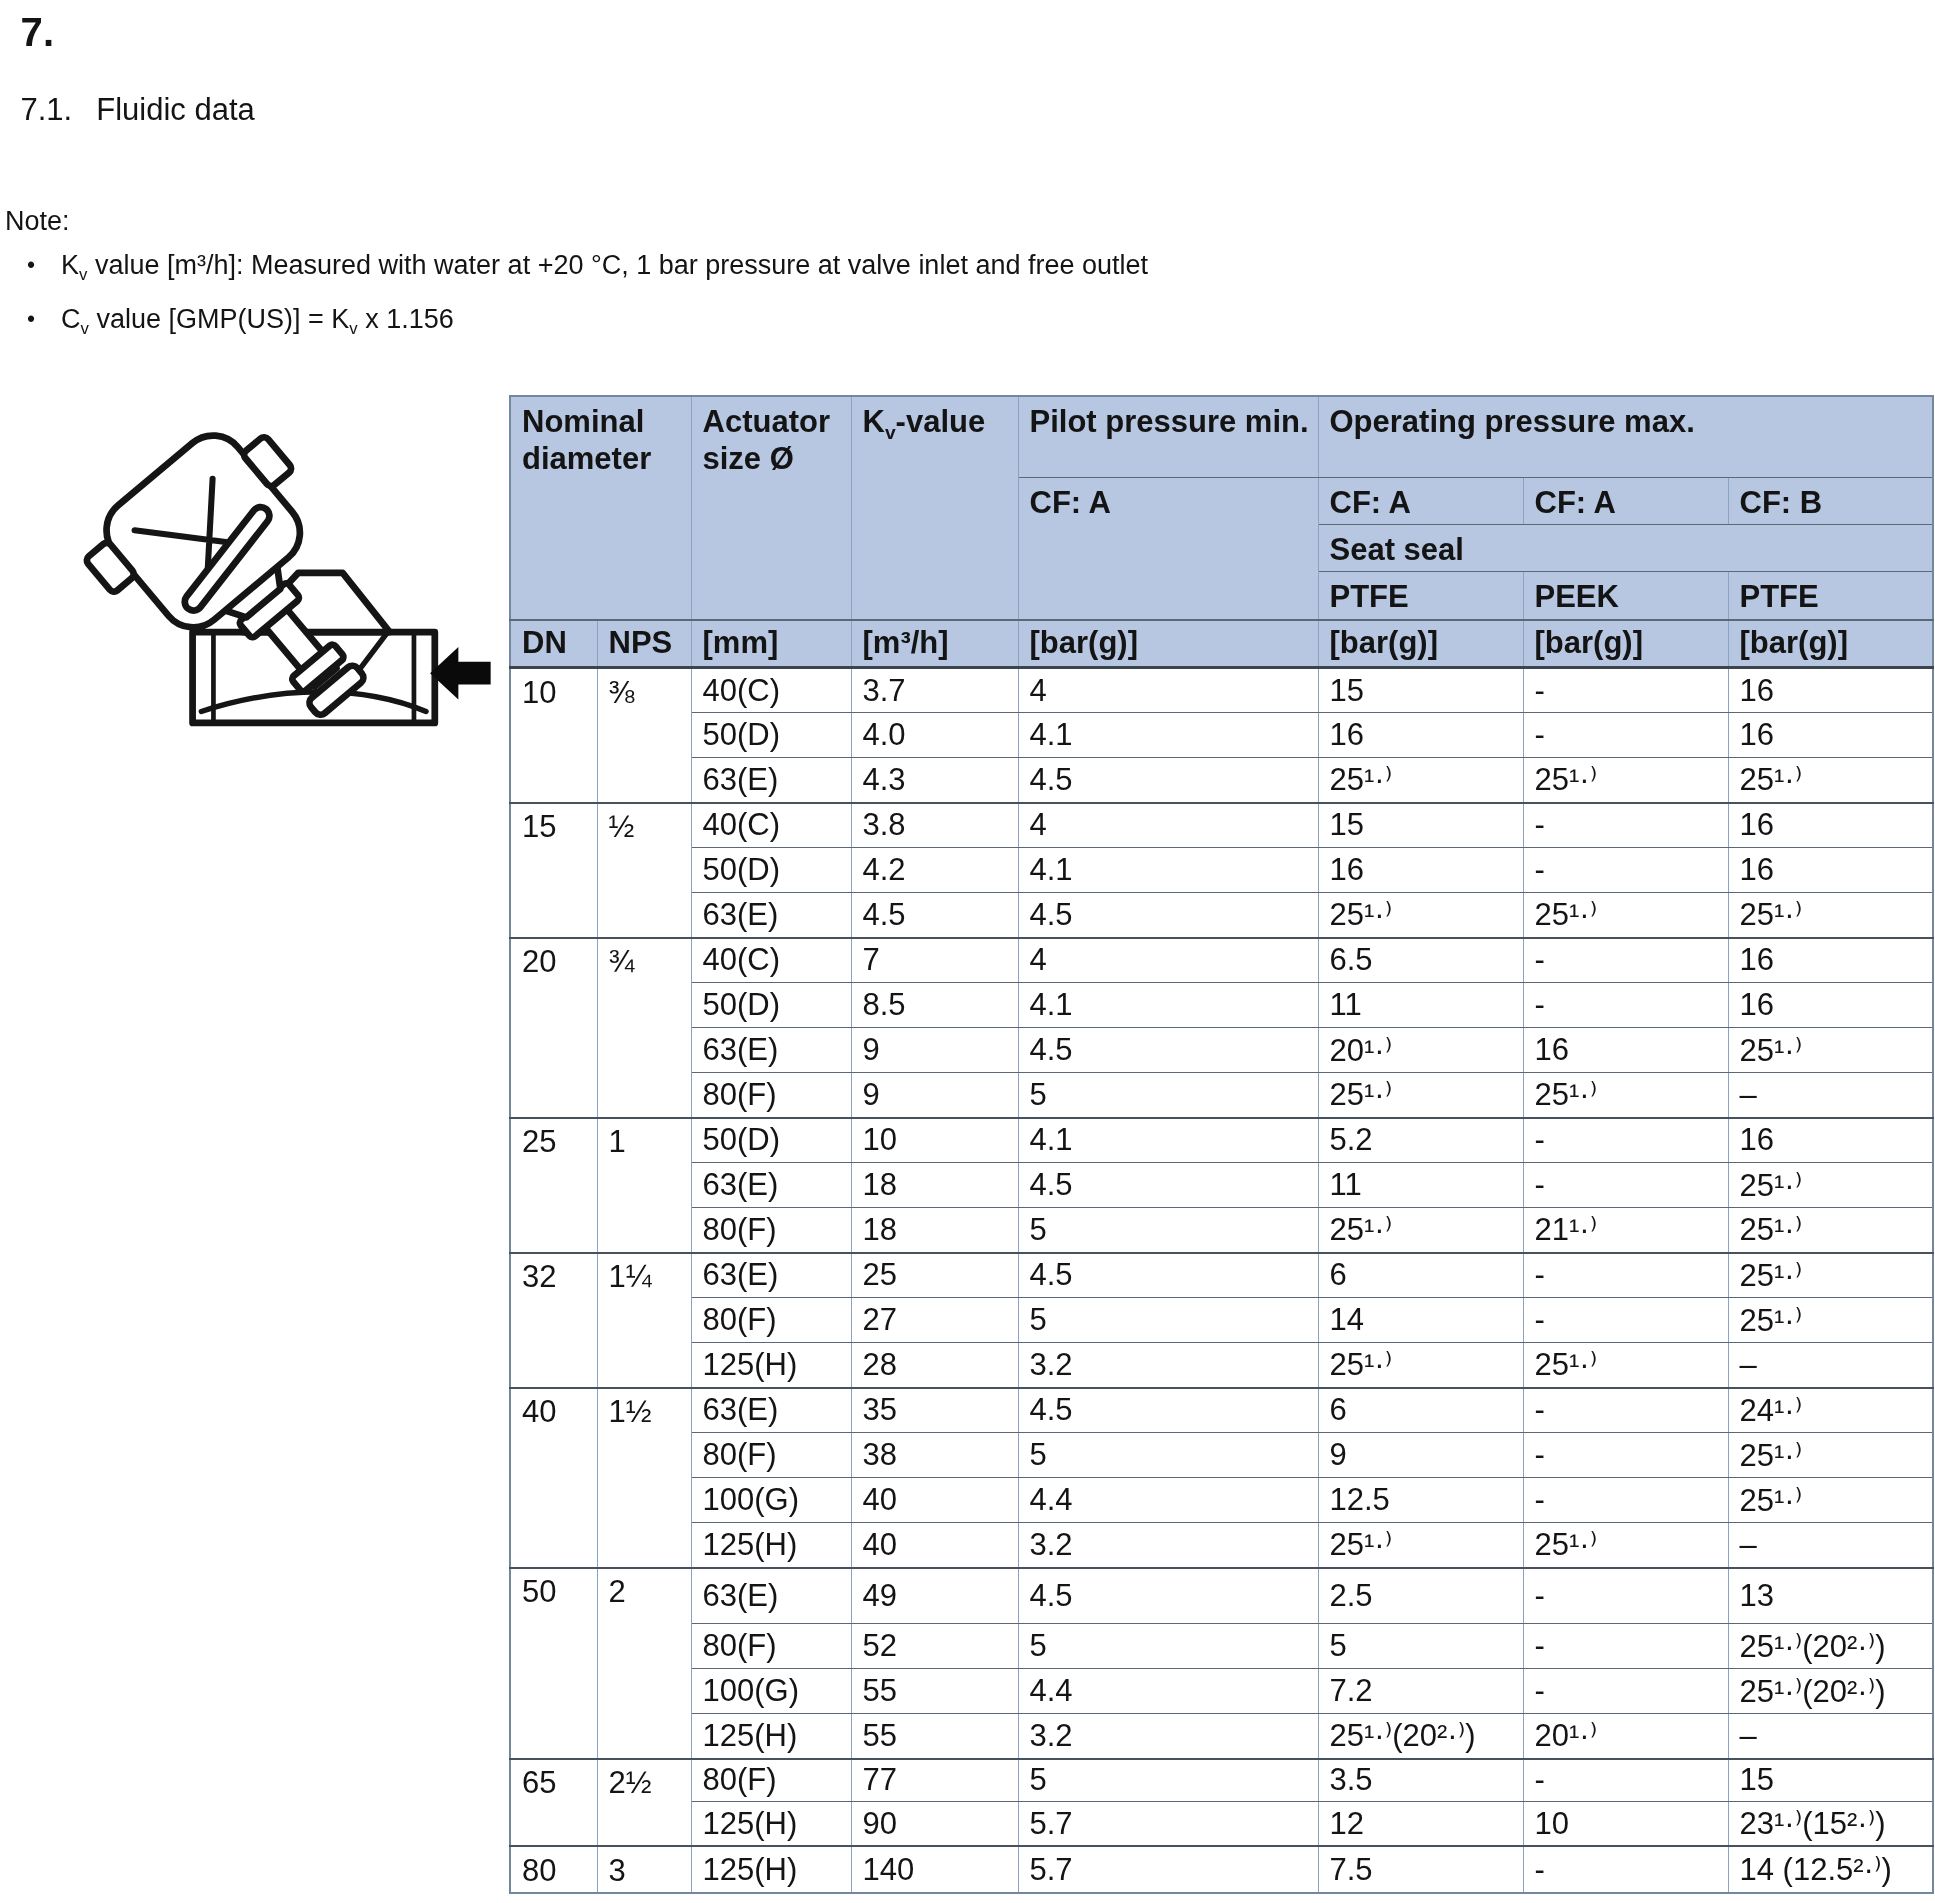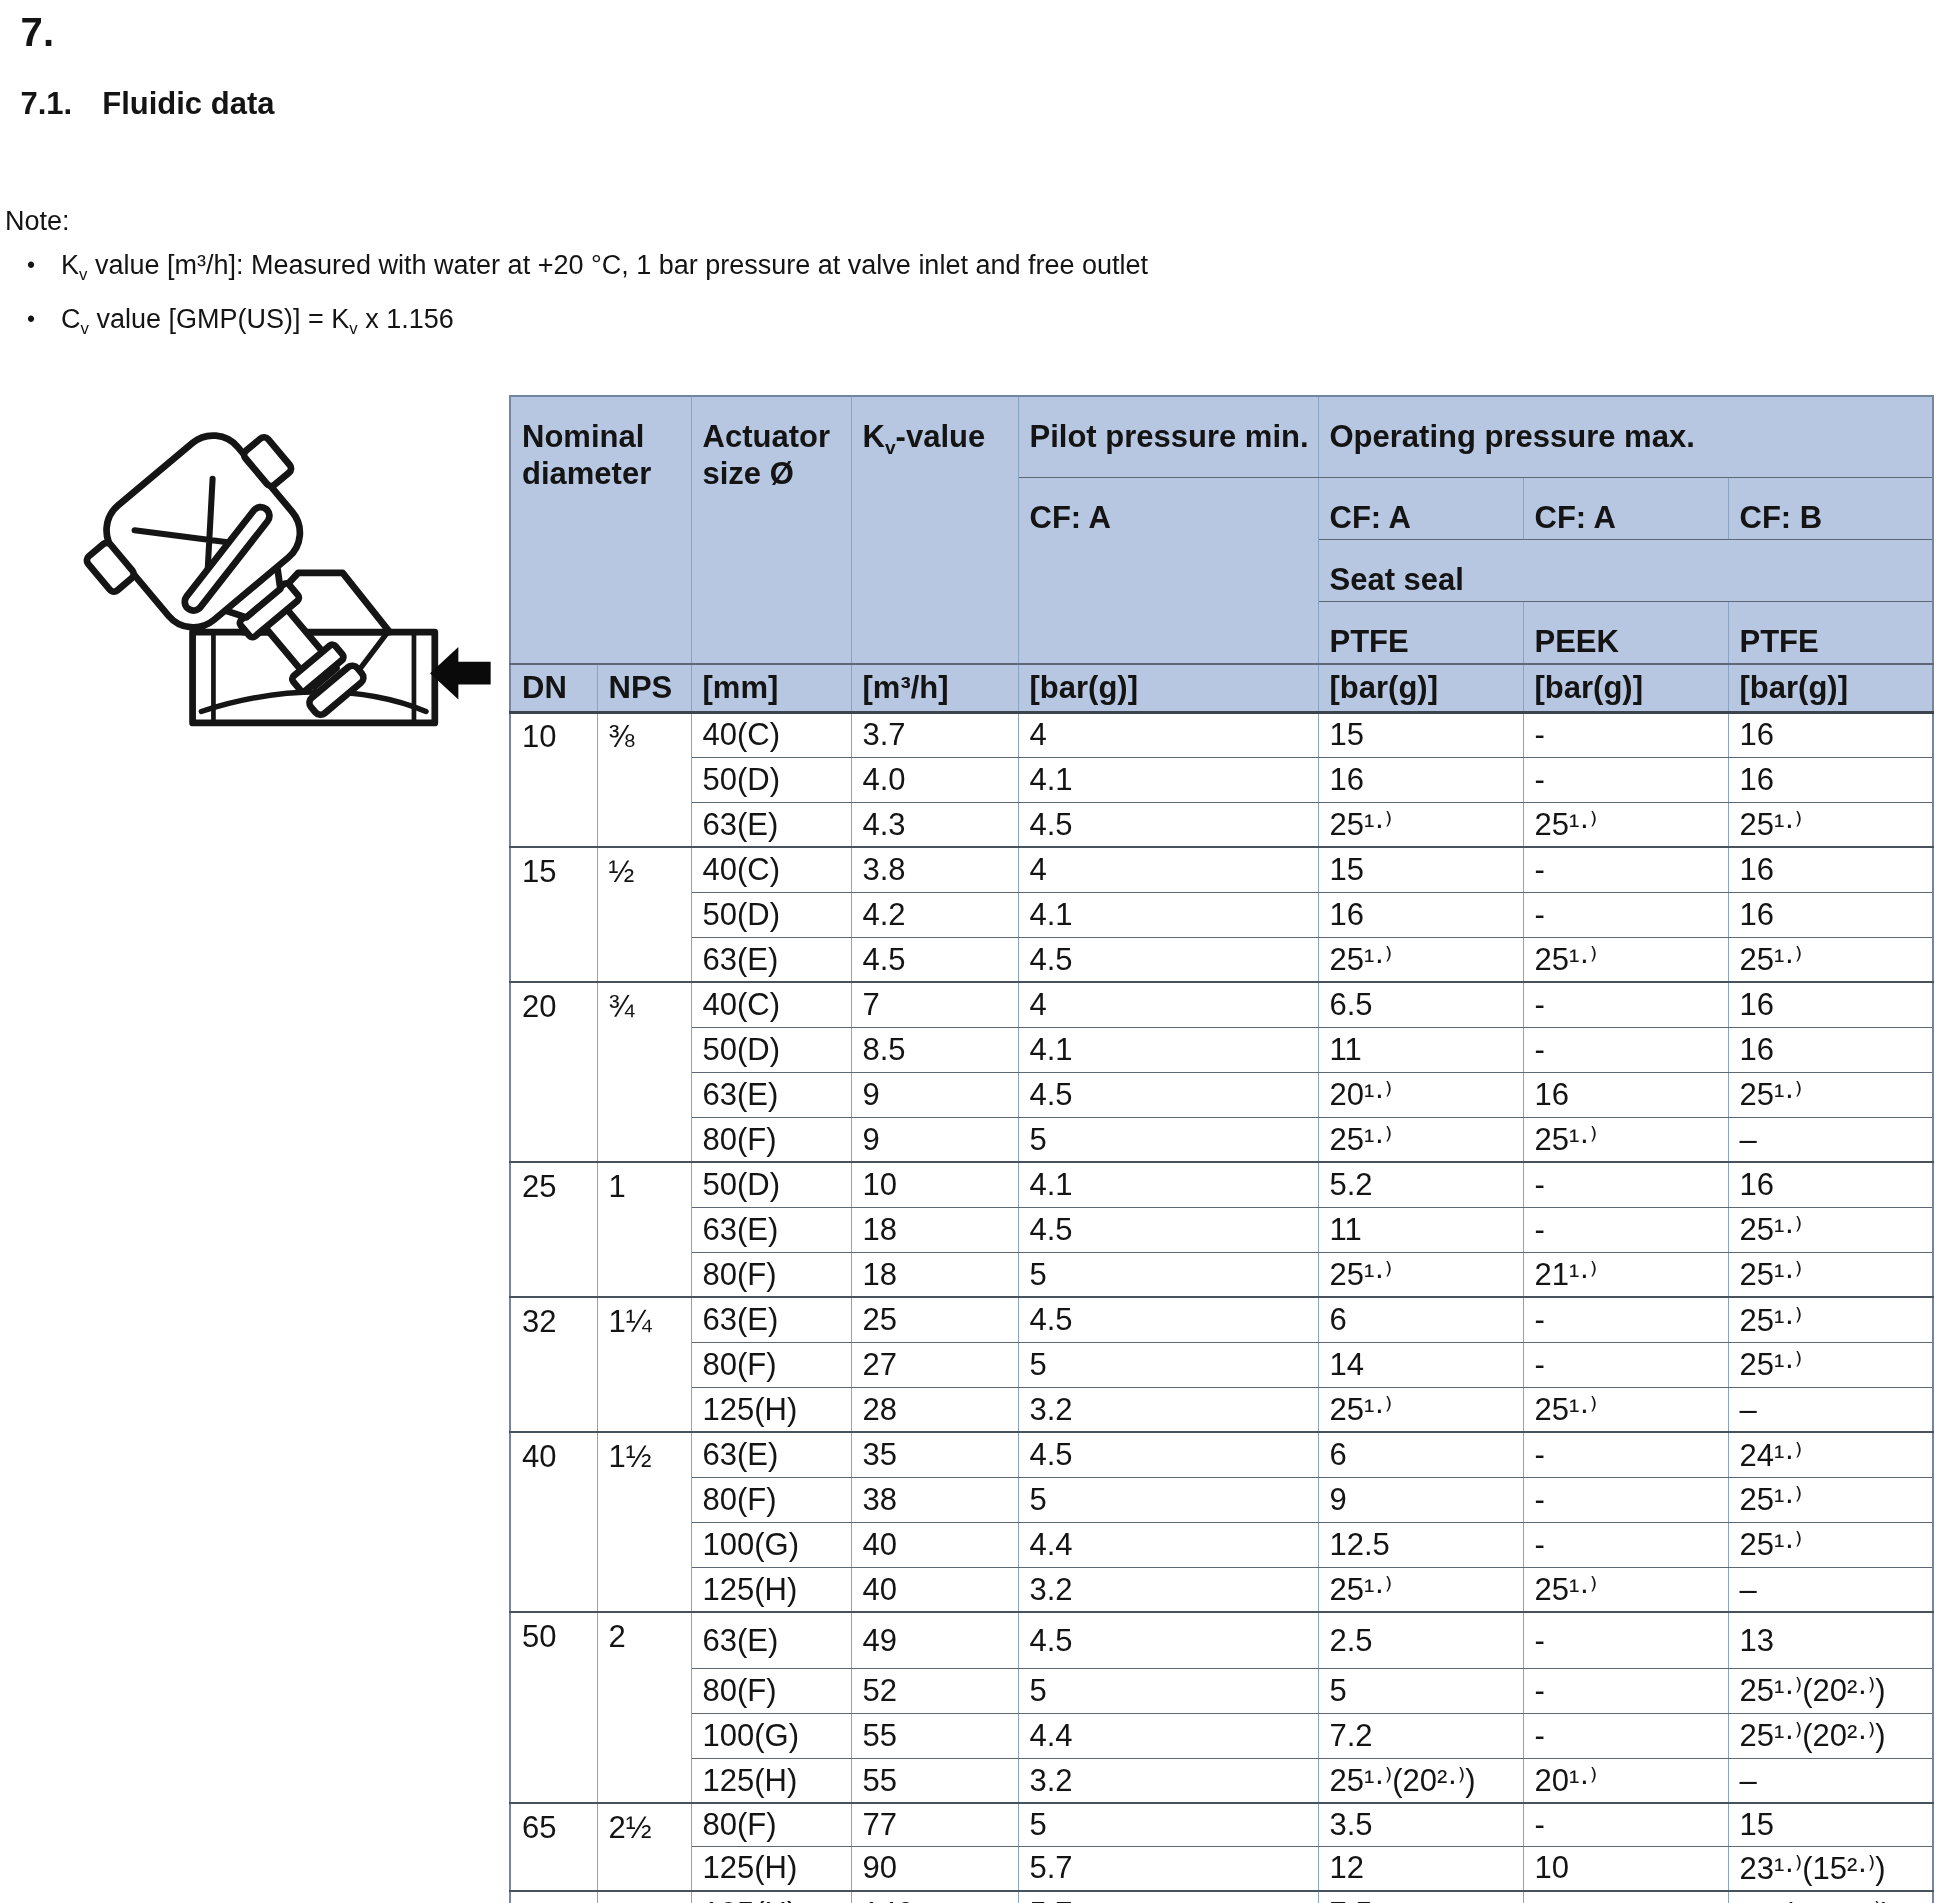--- a/index.html
+++ b/index.html
@@ -1,31 +1,31 @@
 <!DOCTYPE html>
 <html style="font-size:11px"><head>
 <meta charset="utf-8">
 <style>
   *{margin:0;padding:0;box-sizing:border-box}
   html,body{background:#ffffff}
   body{width:1936px;height:1903px;font-family:"Liberation Sans","DejaVu Sans",sans-serif;color:#141414;position:relative;overflow:hidden}
   .page{position:relative;width:1936px;height:1903px;background:#fff}
 
   .h1{position:absolute;left:20.5px;top:9.6px;font-size:40px;font-weight:bold;display:flex;gap:40px;letter-spacing:0.3px}
-  .h2{position:absolute;left:20.5px;top:86px;font-size:31px;font-weight:bold;display:flex;gap:30px}
+  .h2{position:absolute;left:20.5px;top:92px;font-size:31px;font-weight:normal;display:flex;gap:24px}
   .lead{position:absolute;left:20.5px;top:147px;font-size:27px;font-weight:bold}
   .note{position:absolute;left:5px;top:206px;font-size:27px;font-weight:normal}
   .bullets{position:absolute;left:27px;top:250px;font-size:27px}
   .bullet{display:flex;gap:26px;margin-bottom:23px;align-items:baseline}
   .bullet .dot{font-size:23px;transform:translateY(-1.4px)}
   sub{font-size:62%;line-height:0}
 
   table.fluid{position:absolute;left:509px;top:395px;width:1424px;border-collapse:collapse;table-layout:fixed;font-size:31px;border:2px solid #73889f}
   .fluid th,.fluid td{border:1.4px solid #8ba3c2;border-top-color:#5c6874;border-bottom-color:#5c6874;text-align:left;padding:2.7px 4.1px 2.7px 11px;overflow:hidden}
-  .fluid th{background:#b7c7e1;font-weight:bold;vertical-align:top;padding-top:22px;line-height:1.18;white-space:normal}
+  .fluid th{background:#b7c7e1;font-weight:bold;vertical-align:top;padding-top:7px;line-height:1.18;white-space:normal}
   .fluid th.u{vertical-align:middle;padding-top:2.7px;border-bottom:3.4px solid #3c454e;border-top:2px solid #5c6874}
   .fluid td{vertical-align:middle;white-space:nowrap;background:#fff}
   .fluid td.dn{vertical-align:top;padding-top:5.5px}
   .fluid td.g{border-top:2px solid #47525c}
   .ill{position:absolute;left:20.5px;top:395px}
 </style>
 </head>
 <body>
 
 <div class="page">

